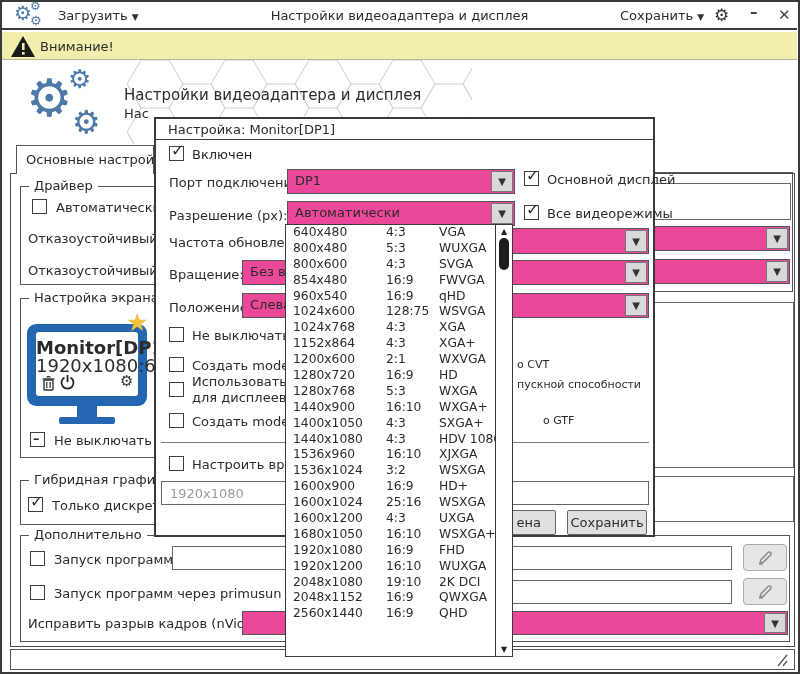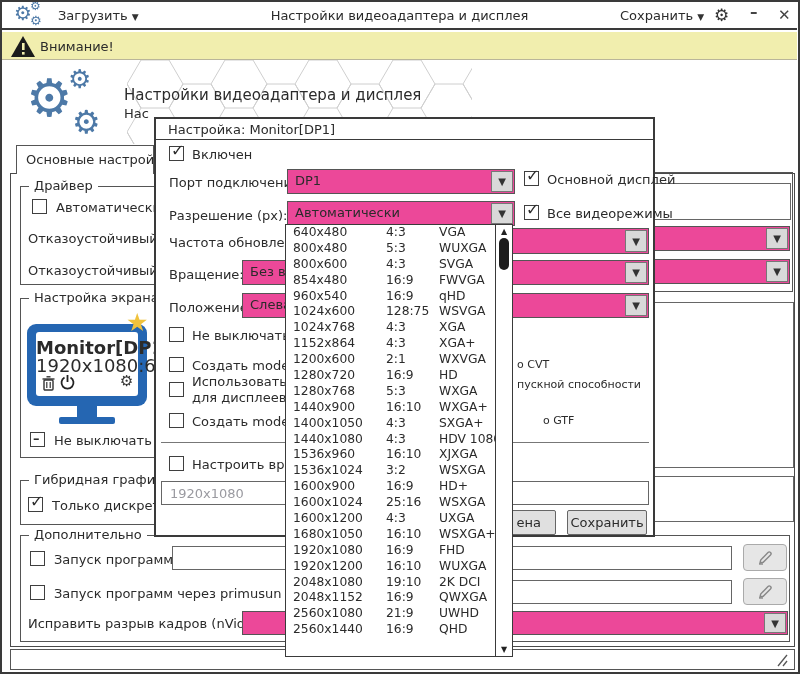--- a/index.html
+++ b/index.html
@@ -386,24 +386,19 @@
         <span class="c-res">2048x1080</span>
         <span class="c-ratio">19:10</span>
         <span class="c-name">2K DCI</span>
       </div>
       <div class="lrow">
         <span class="c-res">2048x1152</span>
         <span class="c-ratio">16:9</span>
         <span class="c-name">QWXGA</span>
       </div>
       <div class="lrow">
-        <span class="c-res">2560x1080</span>
-        <span class="c-ratio">21:9</span>
-        <span class="c-name">UWHD</span>
-      </div>
-      <div class="lrow">
         <span class="c-res">2560x1440</span>
         <span class="c-ratio">16:9</span>
         <span class="c-name">QHD</span>
       </div>
     </div>
 
 </div>
 
 </body></html>

